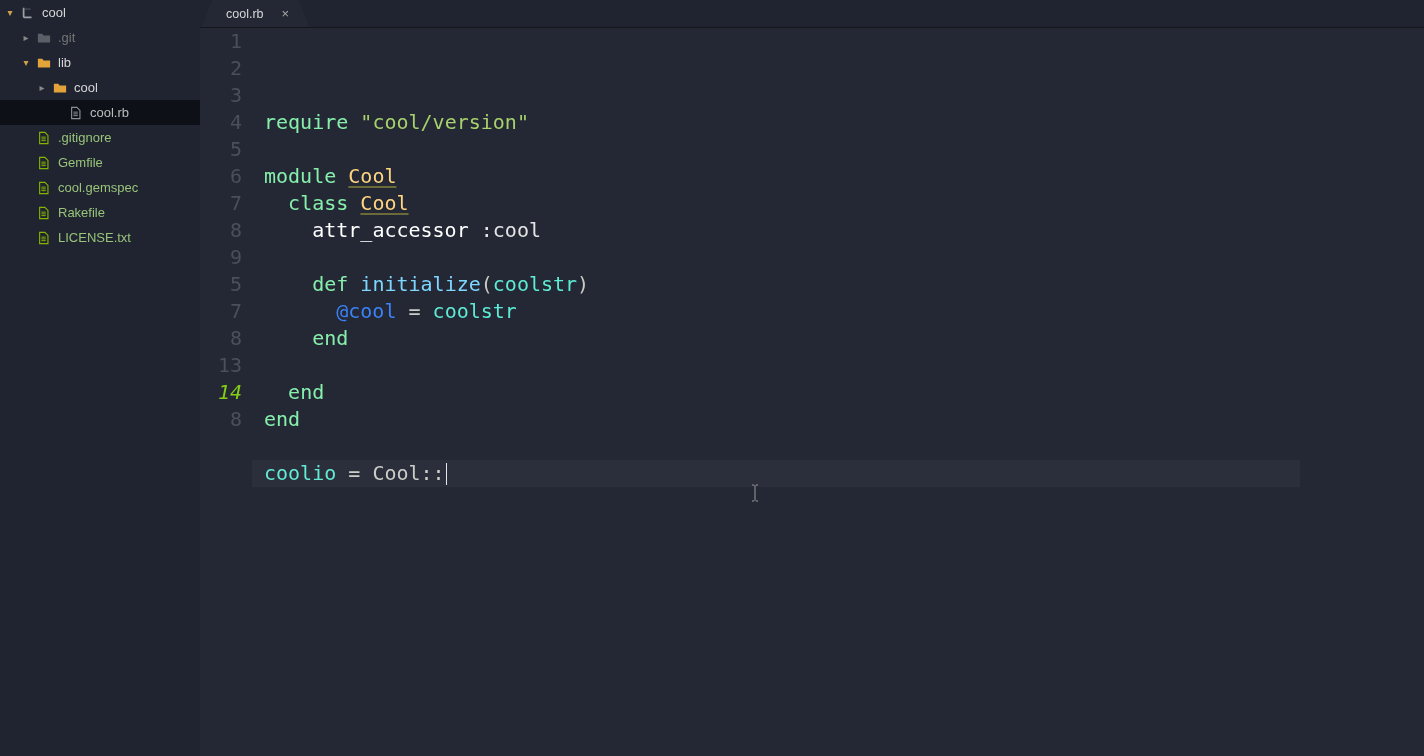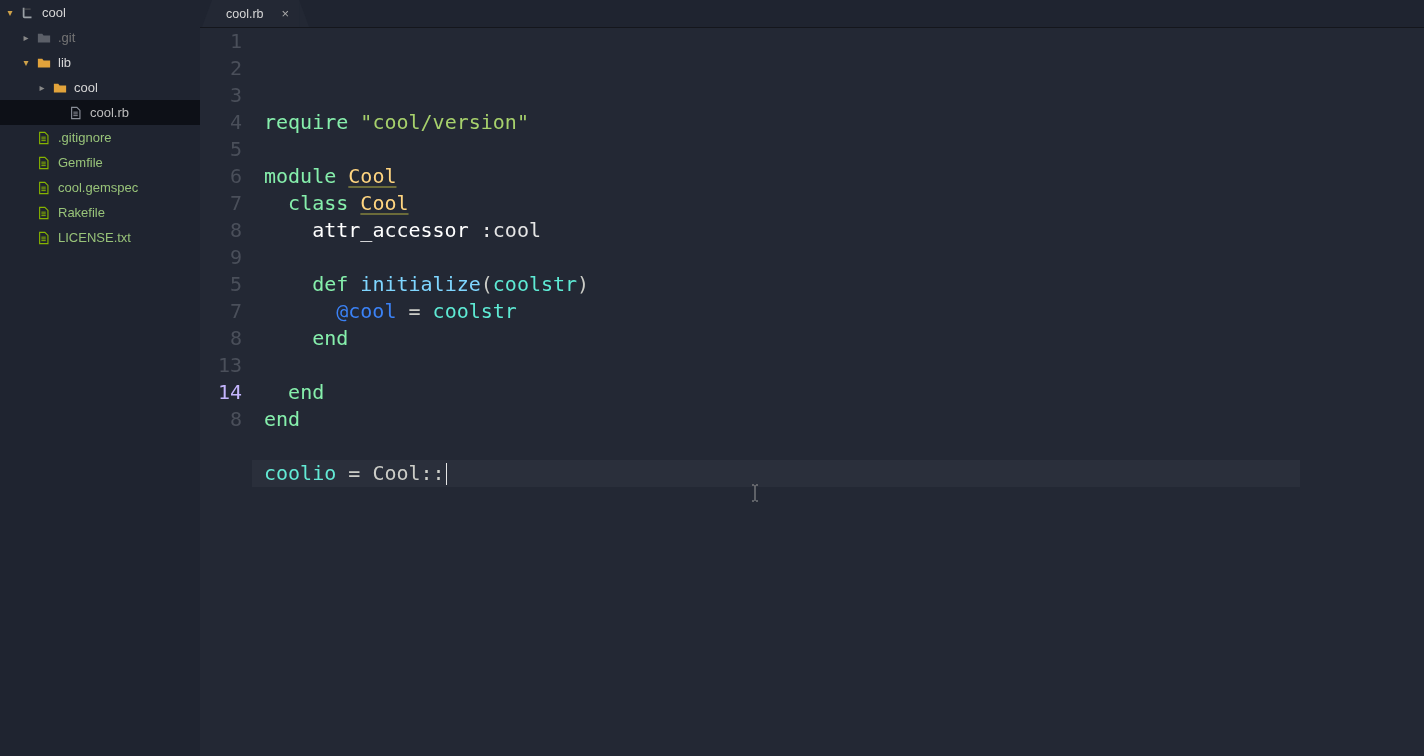--- a/index.html
+++ b/index.html
@@ -126,21 +126,21 @@
     padding-top: 0;
     text-align: right;
     color: #4a4f5a;
     background: #232834;
     user-select: none;
   }
   .gutter .ln {
     padding-right: 10px;
     height: 27px;
   }
-  .gutter .ln.current { color: #c4b5fd; }
+  .gutter .ln.current { color: #84cc16; font-style: italic; }
 
   .code {
     flex: 1;
     background: #232834;
     color: #cbccc6;
     padding-left: 12px;
     white-space: pre;
     position: relative;
   }
   .code-line { height: 27px; }

